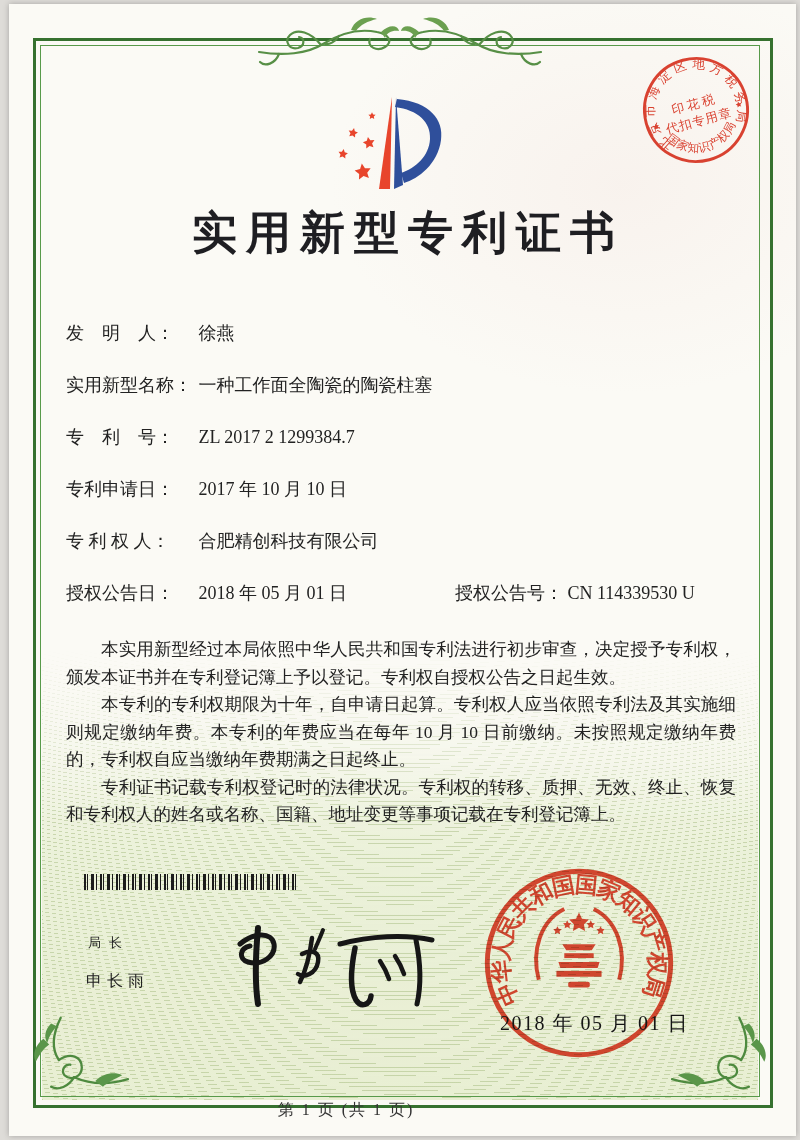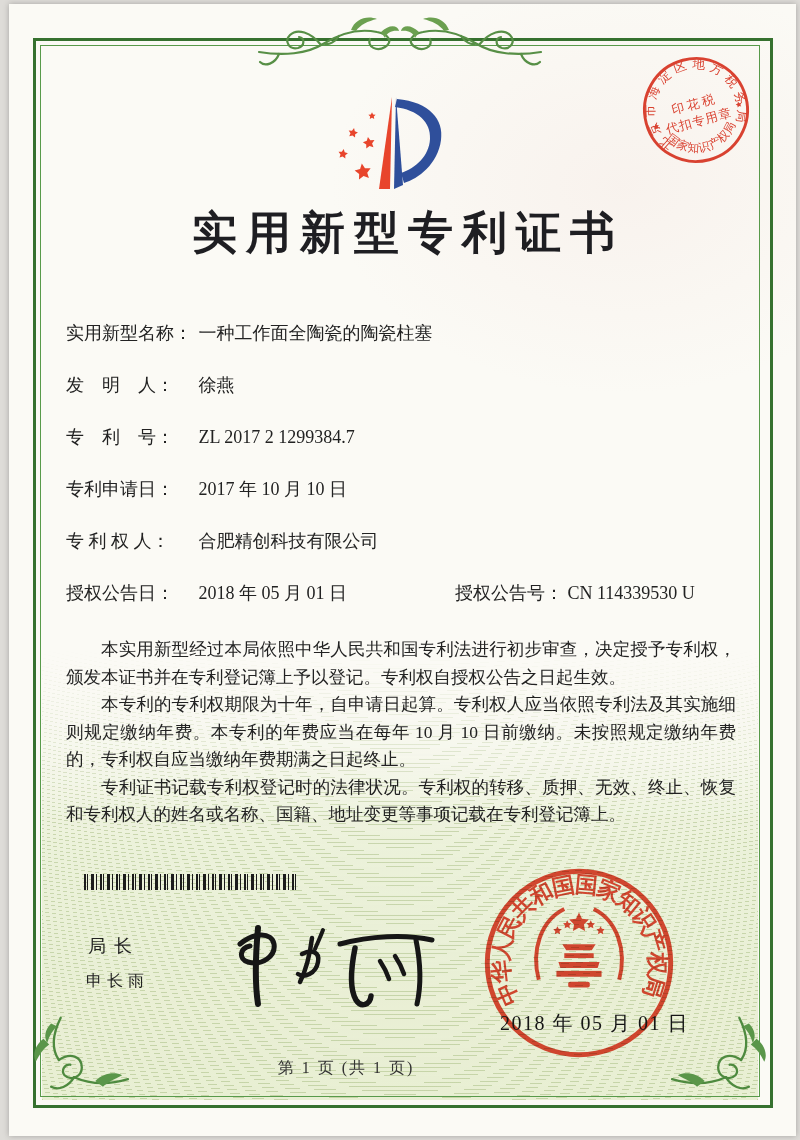--- a/index.html
+++ b/index.html
@@ -30,28 +30,28 @@
   .fvalue{display:inline-block;vertical-align:top;font-weight:500;}
   .frow.addr{margin-bottom:15px;}
   .addr .fvalue span{display:block;white-space:normal;}
   .pubno{position:absolute;left:389px;top:0;}
   #paras{left:66px;top:636px;width:670px;z-index:4;font-size:17.5px;line-height:27.5px;
          color:#222;text-align:justify;}
   #paras p{margin:0;text-indent:2em;}
   #barcode{left:84px;top:874px;width:212px;height:16px;z-index:4;
     background:repeating-linear-gradient(90deg,#1c1c1c 0 2px,transparent 2px 3px,#1c1c1c 3px 4px,
       transparent 4px 7px,#1c1c1c 7px 10px,transparent 10px 12px,#1c1c1c 12px 13px,transparent 13px 16px);}
-  #officer-role{left:88px;top:934px;font-size:18px;letter-spacing:8px;color:#222;z-index:4;}
+  #officer-role{left:88px;top:934px;font-size:13px;letter-spacing:8px;color:#222;z-index:4;}
   #officer-name{left:86px;top:971px;font-size:16px;letter-spacing:5px;color:#222;z-index:4;}
   #signature{left:220px;top:916px;width:232px;height:96px;z-index:4;}
   #seal{left:476px;top:860px;width:206px;height:206px;z-index:5;mix-blend-mode:multiply;opacity:.95;}
   #seal-date{left:500px;top:1010px;font-size:20px;letter-spacing:1.5px;color:#151515;z-index:6;}
   #tax-stamp{left:628px;top:42px;width:136px;height:136px;z-index:4;mix-blend-mode:multiply;opacity:.95;}
   #logo{left:330px;top:92px;width:150px;height:110px;z-index:4;}
-  #footer{left:0;top:1058px;width:692px;text-align:center;font-size:16px;color:#333;z-index:4;letter-spacing:2px;}
+  #footer{left:0;top:1100px;width:692px;text-align:center;font-size:16px;color:#333;z-index:4;letter-spacing:2px;}
 </style>
 </head>
 <body>
 
 <div id="canvas">
   <div id="paper" class="abs"></div>
   <div id="guilloche" class="abs"></div>
   <div id="frame-outer" class="abs"></div>
   <div id="frame-inner" class="abs"></div>
 
@@ -125,26 +125,26 @@
       <text x="70" y="86" text-anchor="middle" font-size="13" letter-spacing="1">代扣专用章</text>
       <use href="#star5" transform="translate(26 76) scale(0.32)"></use>
       <use href="#star5" transform="translate(114 76) scale(0.32)"></use>
     </g>
   </svg>
 
   <div id="title" class="abs">实用新型专利证书</div>
 
   <div id="fields" class="abs">
     <div class="frow">
+      <span class="flabel">发　明　人：</span>
+      <span class="fvalue">徐燕</span>
+    </div>
+    <div class="frow">
       <span class="flabel">实用新型名称：</span>
       <span class="fvalue">一种工作面全陶瓷的陶瓷柱塞</span>
-    </div>
-    <div class="frow">
-      <span class="flabel">发　明　人：</span>
-      <span class="fvalue">徐燕</span>
     </div>
     <div class="frow">
       <span class="flabel">专　利　号：</span>
       <span class="fvalue">ZL 2017 2 1299384.7</span>
     </div>
     <div class="frow">
       <span class="flabel">专利申请日：</span>
       <span class="fvalue">2017 年 10 月 10 日</span>
     </div>
     <div class="frow">

